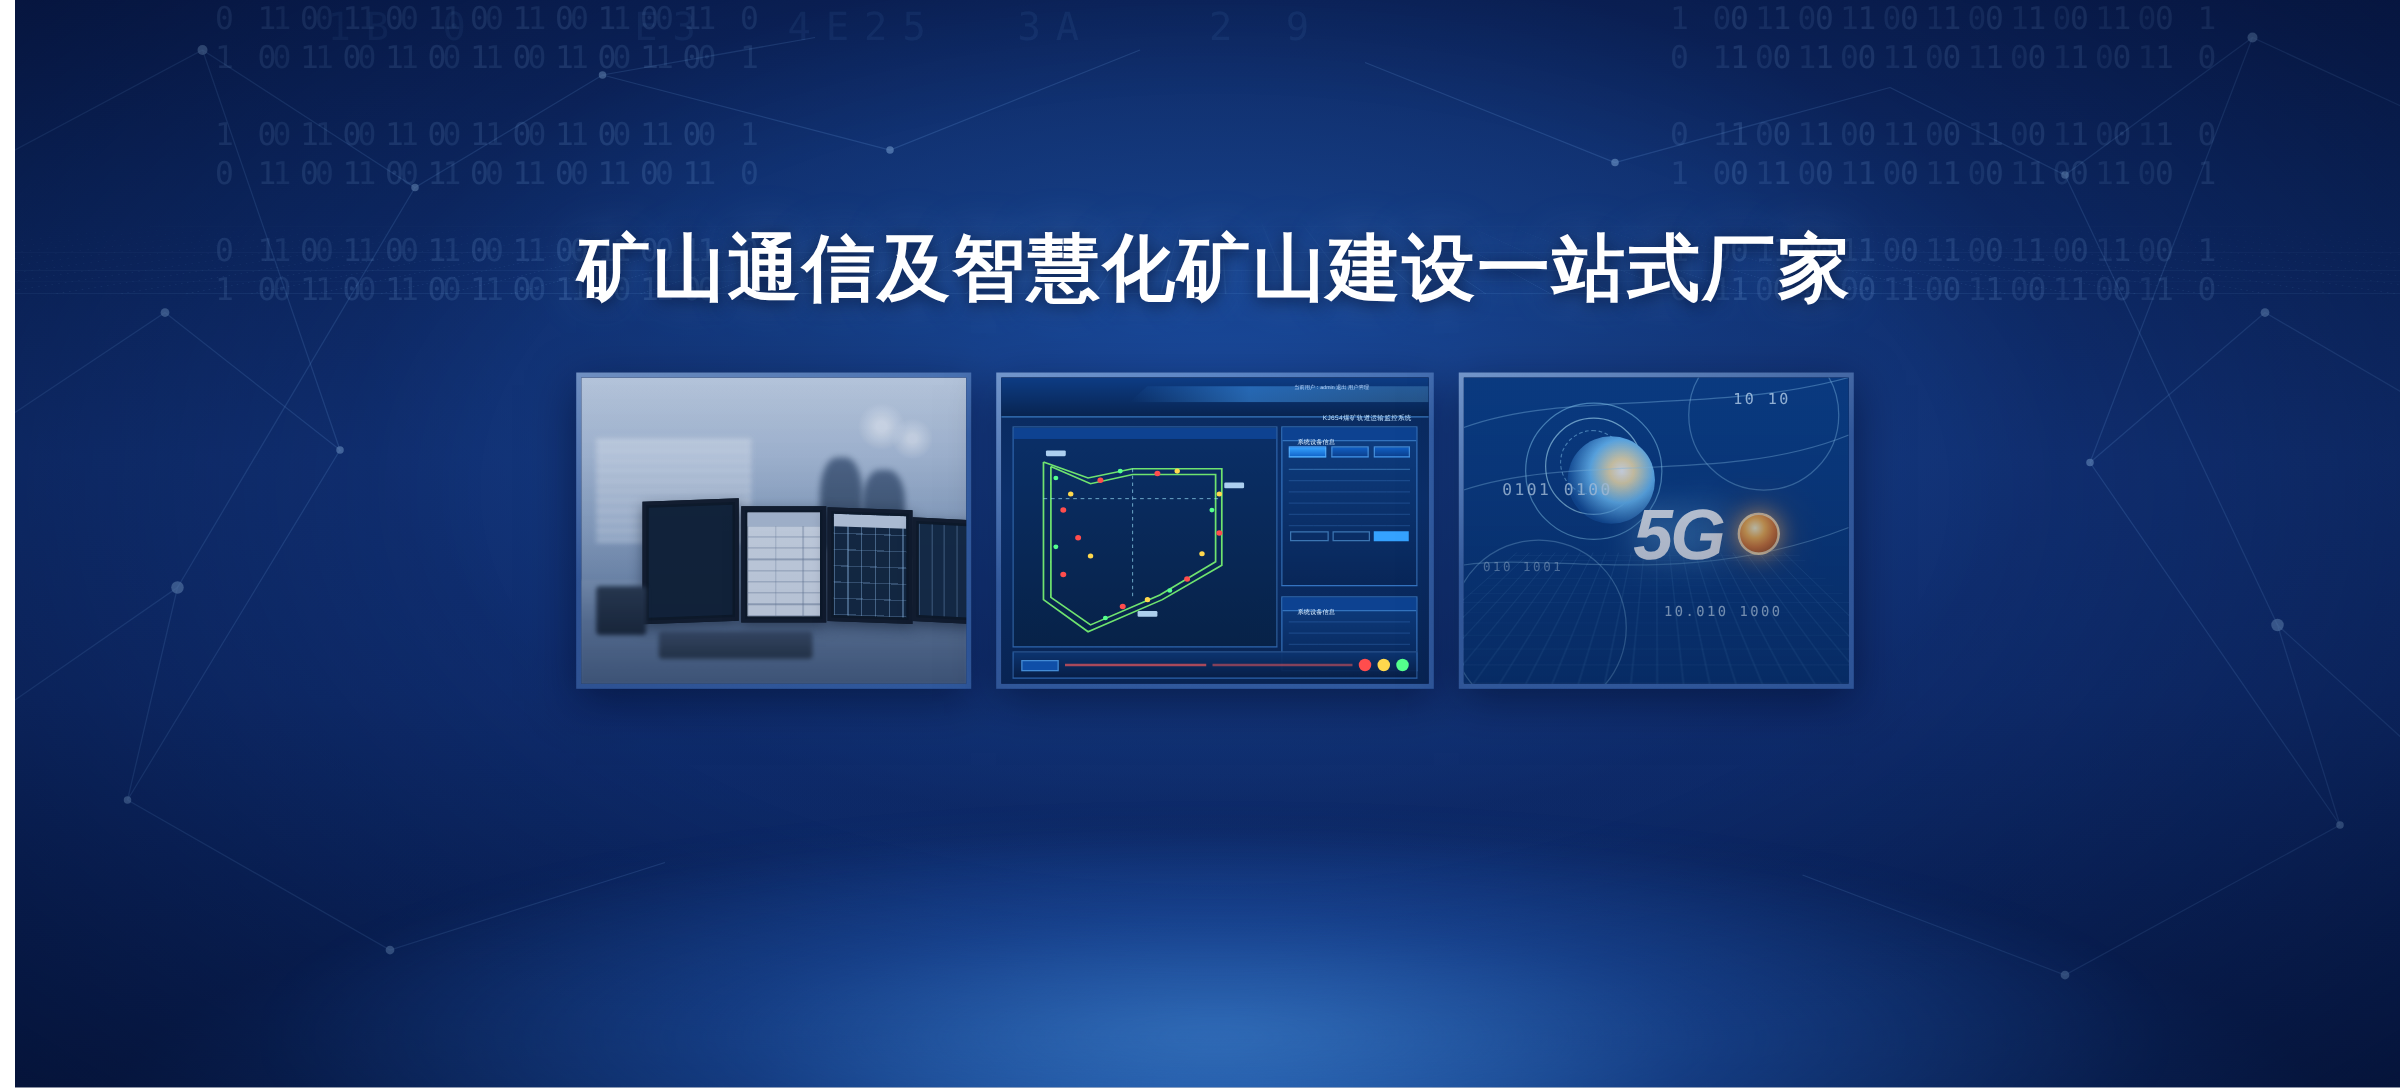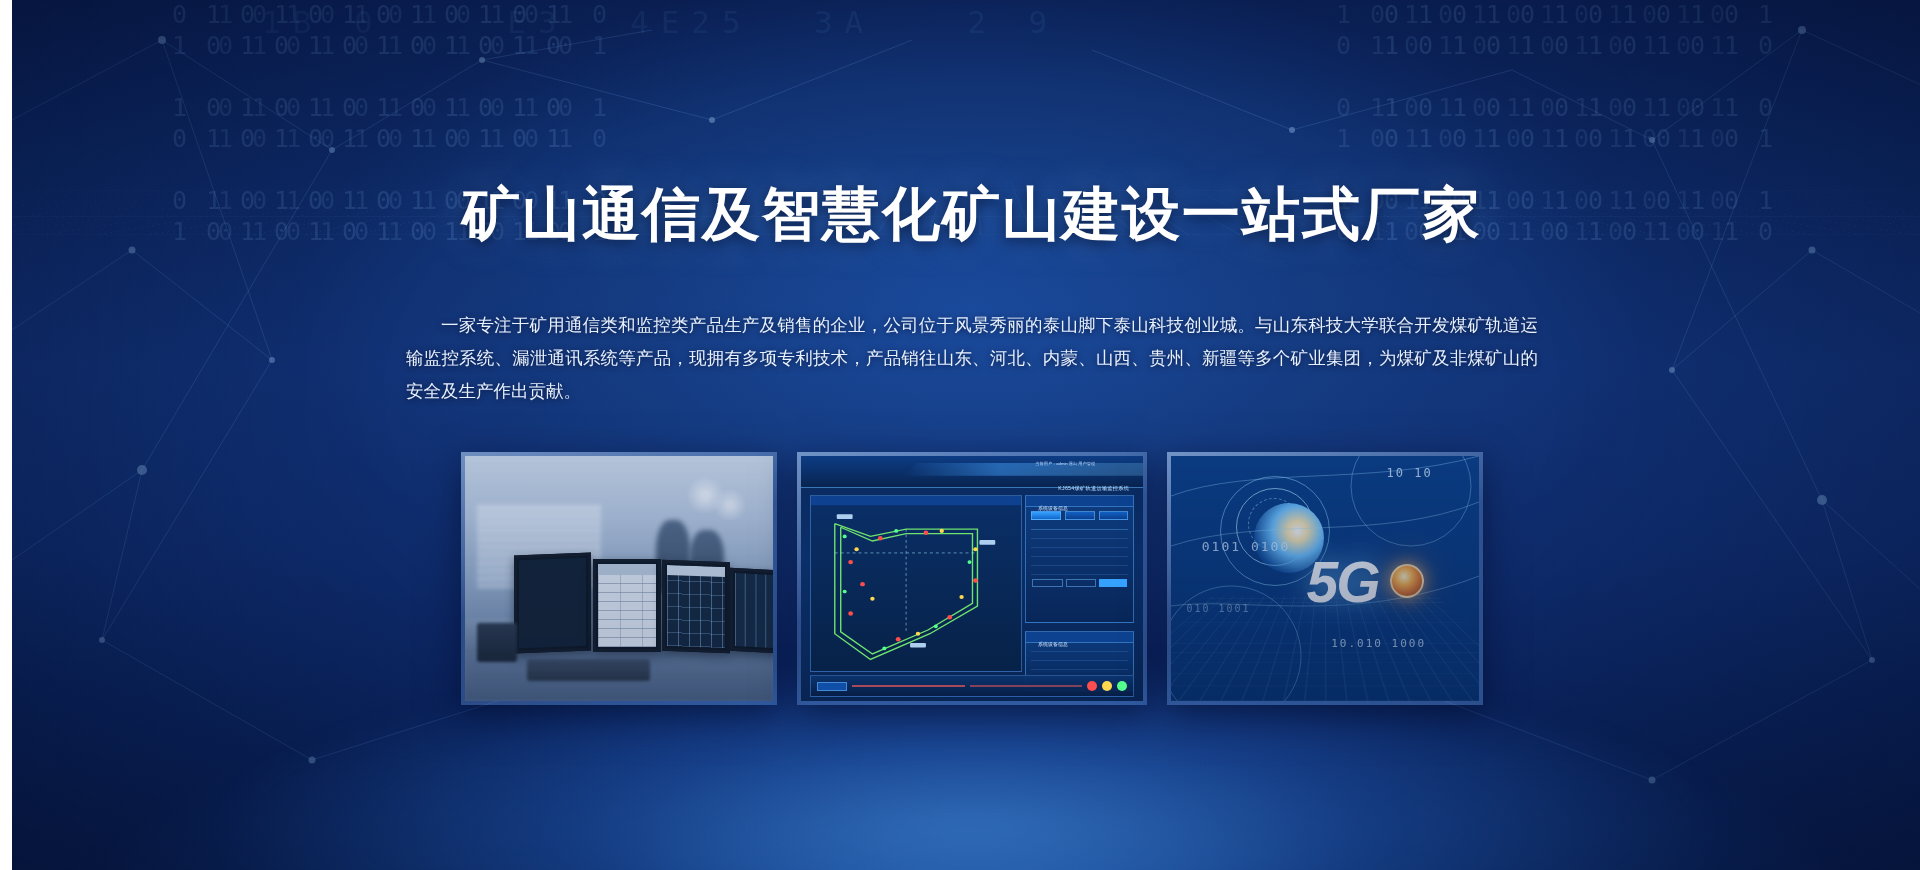--- a/index.html
+++ b/index.html
@@ -390,21 +390,20 @@
 10 01 10</div>
 
   <div class="bg-layer floor-grid"></div>
   <div class="glow-bottom"></div>
   <div class="bg-layer vignette"></div>
 
   <div class="content">
 
     <h1 class="headline">矿山通信及智慧化矿山建设一站式厂家</h1>
 
-    <p class="blurb">一家专注于矿用通信类和监控类产品生产及销售的企业，公司位于风景秀丽的泰山脚下泰山科技创业城。与山东科技大学联合开发煤矿轨道运输监控系统、漏泄通讯系统等产品，现拥有多项专利技术，产品销往山东、河北、内蒙、山西、贵州、新疆等多个矿业集团，为煤矿及非煤矿山的安全及生产作出贡献。</p>
 
     <div class="gallery">
 
       <div class="card c1">
         <div class="frame">
           <div class="photo-control">
             <div class="pc-back"></div>
             <div class="pc-person p1"></div>
             <div class="pc-person p2"></div>
             <div class="pc-desk"></div>

